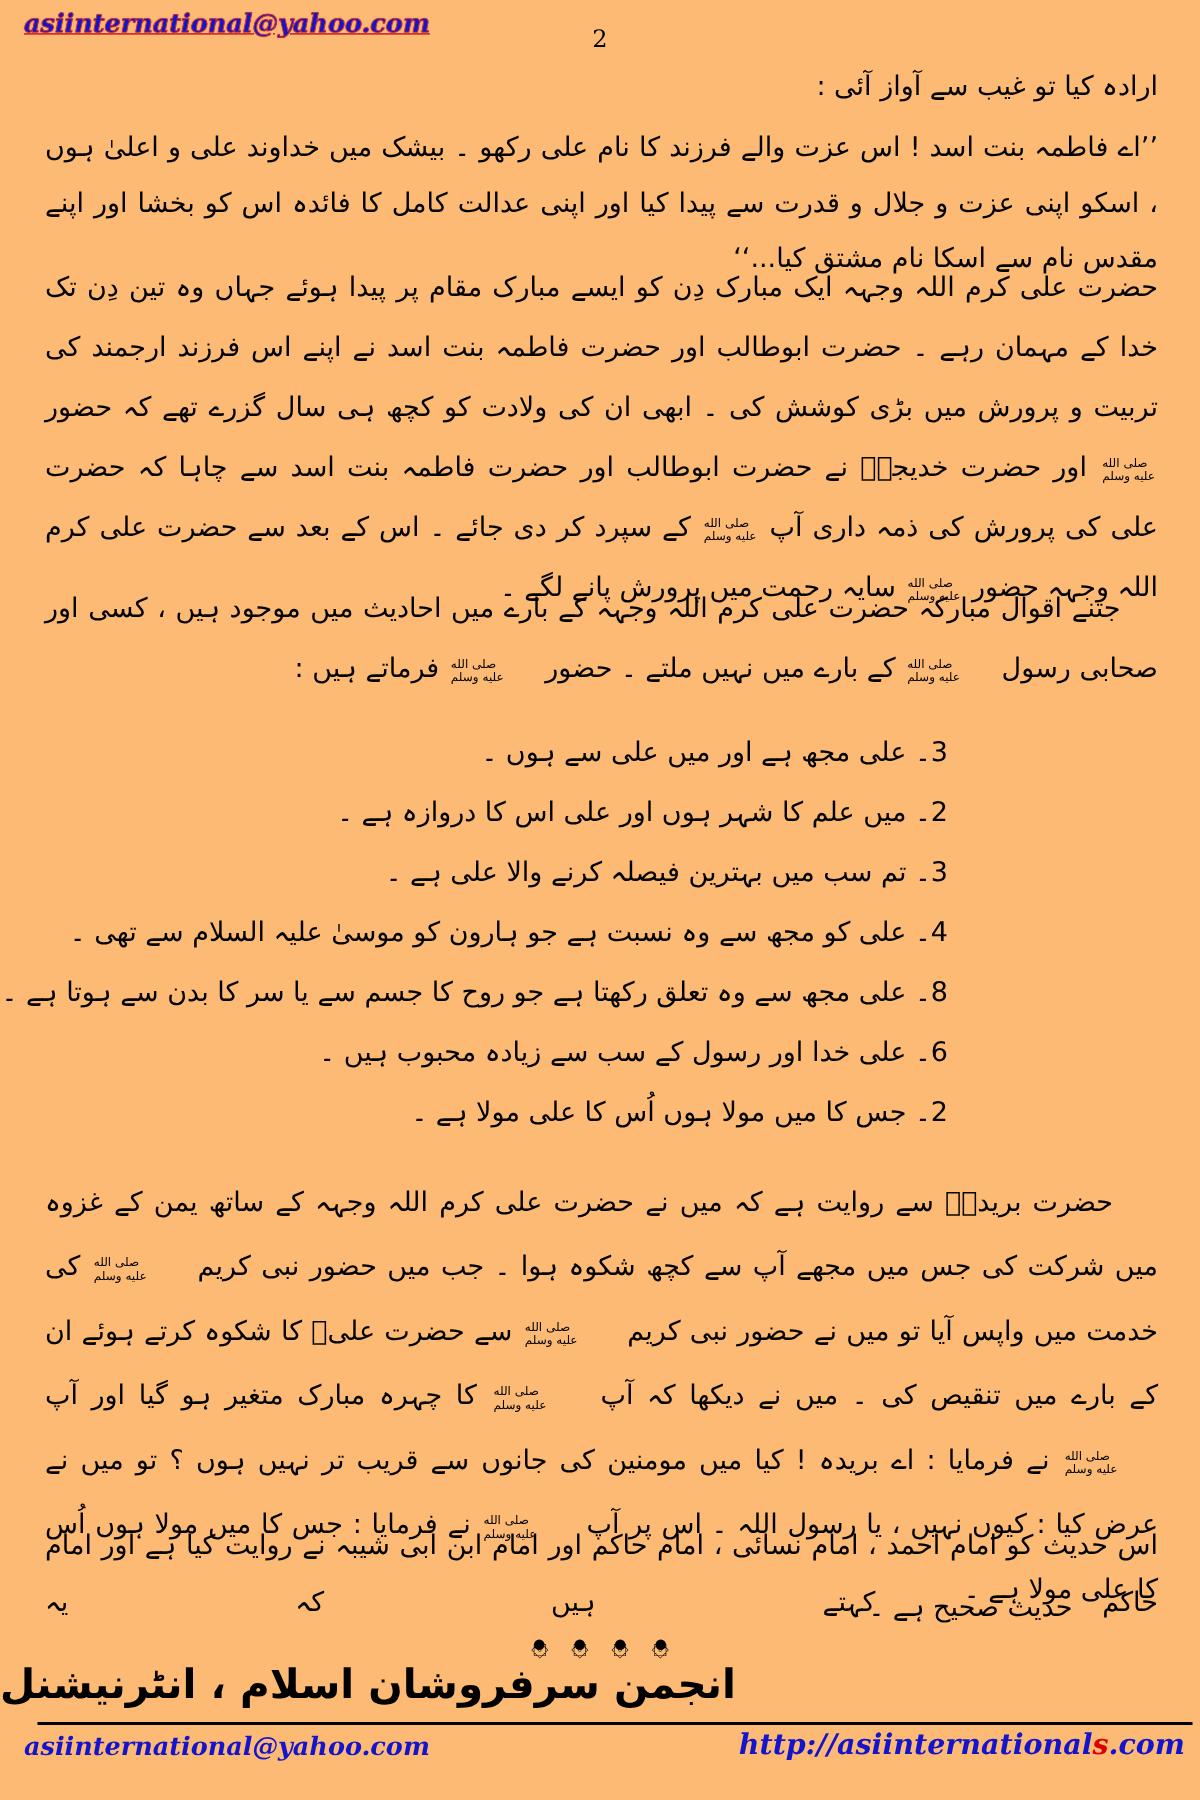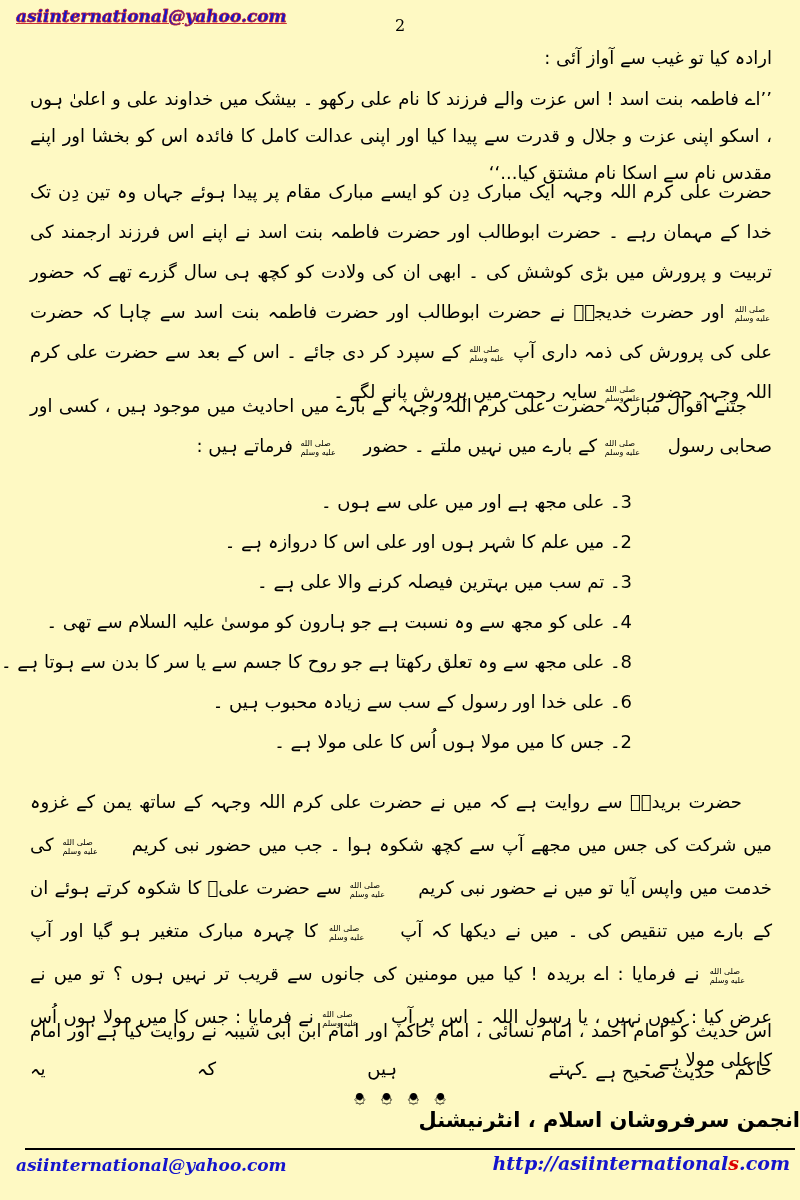--- a/index.html
+++ b/index.html
@@ -1,16 +1,16 @@
 <!DOCTYPE html>
 <html lang="ur"><head>
 <meta charset="utf-8">
 <style>
   html,body{margin:0;padding:0;background:#ffffff;}
-  .page{position:relative;width:800px;height:1200px;background:#fef9c3;color:#000;
+  .page{position:relative;width:800px;height:1200px;background:#fdba74;color:#000;
         font-family:"DejaVu Sans",sans-serif;overflow:hidden;}
   
   .hdr-email{position:absolute;left:16px;top:6px;font-family:"DejaVu Serif",serif;
         font-style:italic;font-weight:bold;font-size:17px;color:#1414cc;
         text-decoration:underline;-webkit-text-stroke:0.5px #cc3333;text-shadow:0 0 1px #cc3333;}
   .pagenum{position:absolute;top:16px;left:0;right:0;text-align:center;
         font-family:"DejaVu Serif",serif;font-size:16px;}
   
   .blk{position:absolute;left:30px;right:28px;direction:rtl;unicode-bidi:embed;
         font-size:18px;line-height:40px;text-align:justify;}
@@ -25,22 +25,22 @@
   .p6a{top:1012px;text-align-last:justify;line-height:38px;}
   .p6b{top:1054px;right:85px;text-align:right;line-height:36px;}
   
   .saww{display:inline-block;direction:rtl;font-size:8px;line-height:9px;
         text-align:left;vertical-align:-3px;margin:0 2px;font-weight:normal;}
   
   .orn-row{position:absolute;top:1086px;left:0;right:0;text-align:center;}
   .orn{position:relative;display:inline-block;margin:0 5px;font-size:20px;line-height:20px;}
   .orn::after{content:"";position:absolute;left:50%;top:50%;width:7px;height:7px;
         margin:-3px 0 0 -3.5px;border-radius:50%;background:#000;}
-  .org-title{position:absolute;top:1108px;left:0;right:0;text-align:right;direction:rtl;
-        font-size:21px;font-weight:bold;}
+  .org-title{position:absolute;top:1108px;left:0;right:0;text-align:left;direction:rtl;
+        font-size:27px;font-weight:bold;}
   .foot-rule{position:absolute;top:1148px;left:25px;width:770px;border-top:2px solid #000;height:0;}
   .ft-email{position:absolute;left:16px;top:1155px;font-family:"DejaVu Serif",serif;
         font-style:italic;font-weight:bold;font-size:17px;color:#1414cc;}
   .ft-url{position:absolute;right:10px;top:1152px;font-family:"DejaVu Serif",serif;
         font-style:italic;font-weight:bold;font-size:19px;color:#1414cc;}
   .ft-url .s{color:#dd0000;}
 </style>
 </head>
 <body>
 

